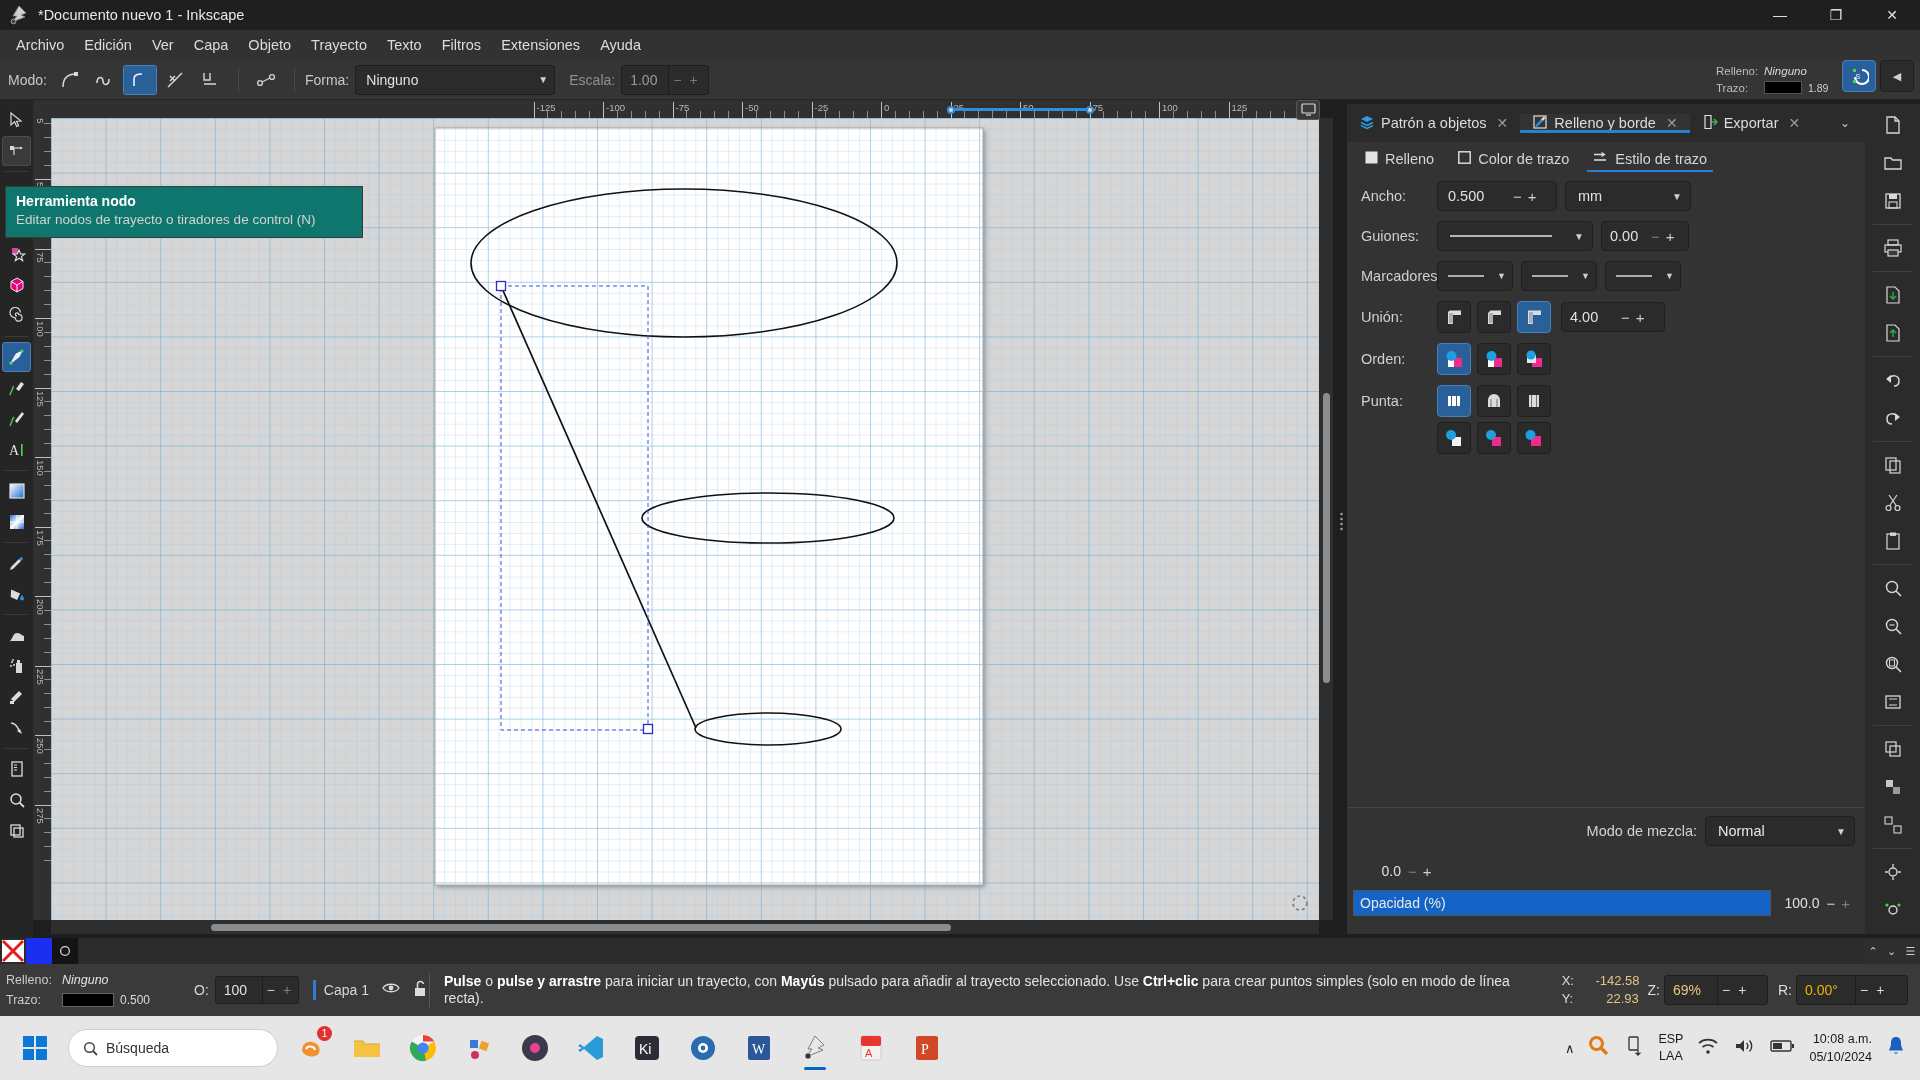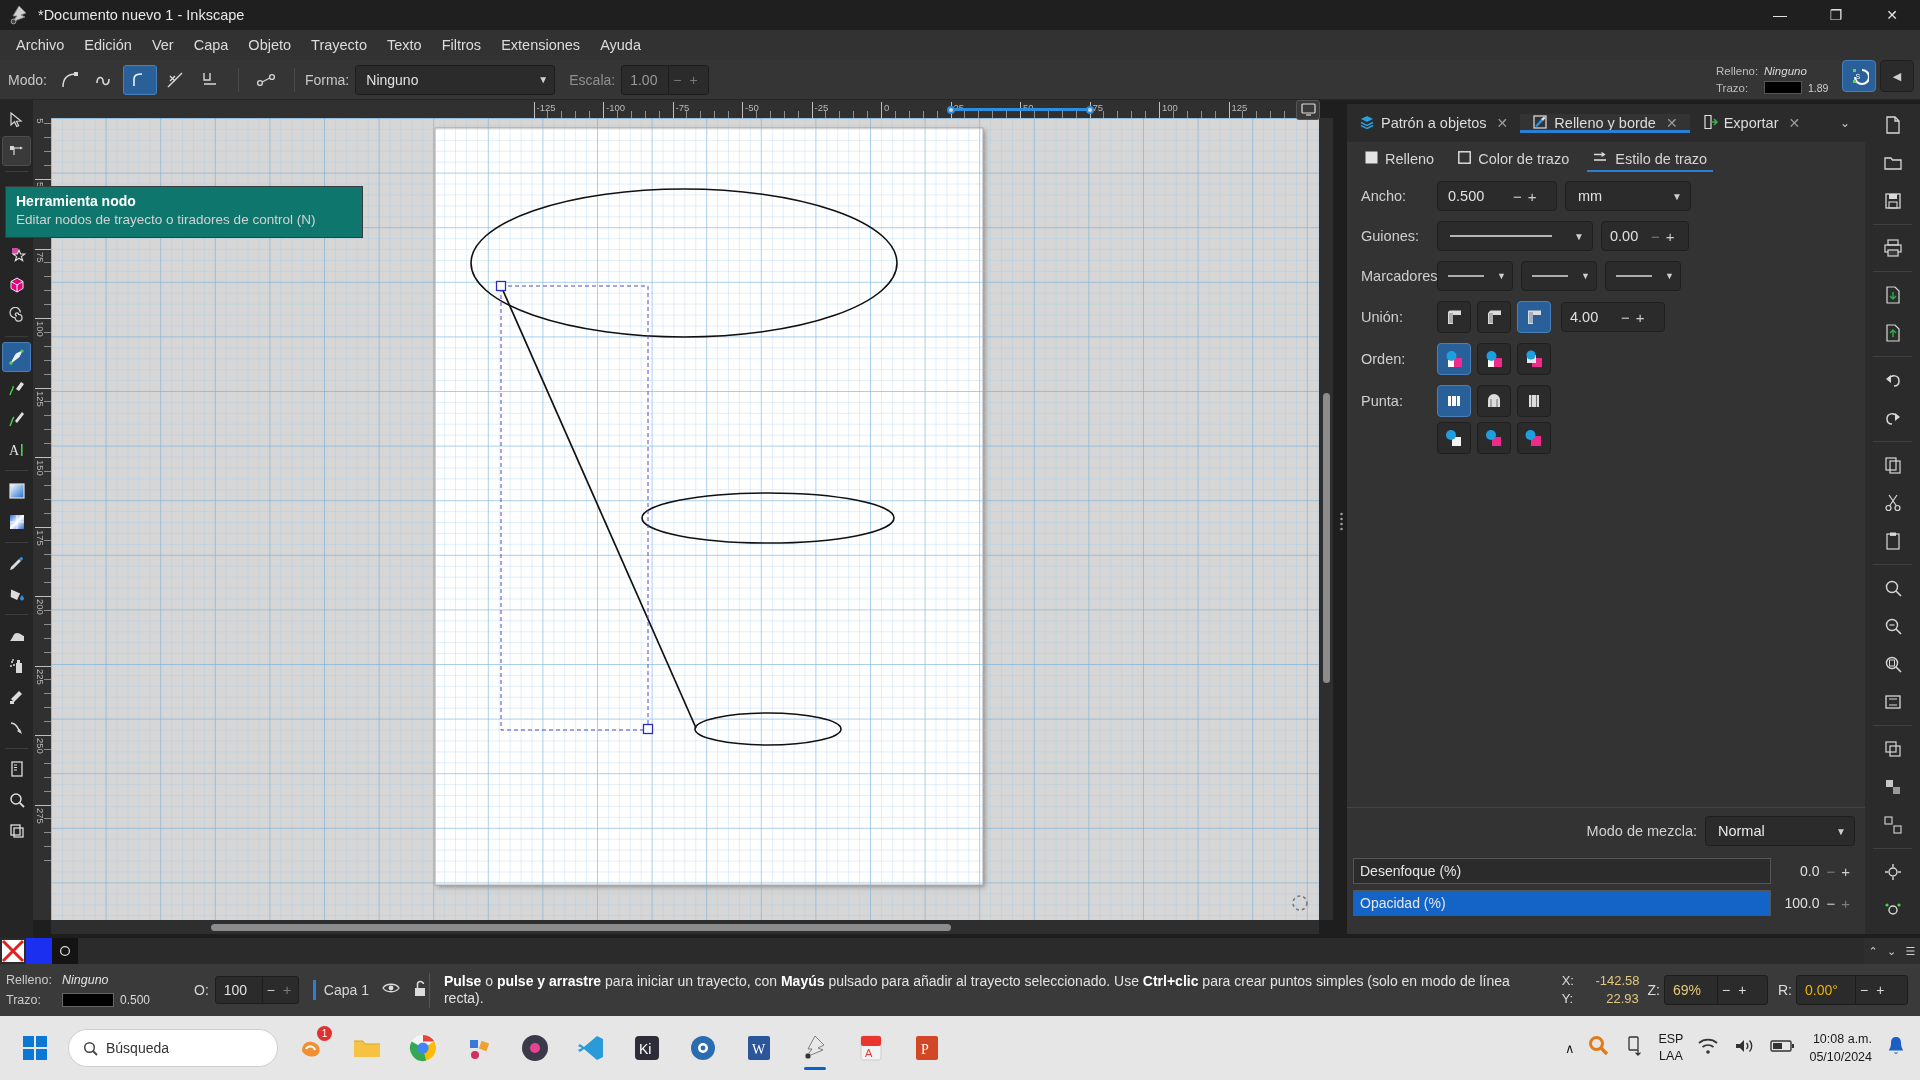--- a/index.html
+++ b/index.html
@@ -863,23 +863,20 @@
 
   <div id="blendrow">
     <span class="lbl">Modo de mezcla:</span>
     <div class="pill" style="width:150px;padding:0 8px 0 12px;">
       <span style="color:#e8e8e8;font-size:14.5px;">Normal</span>
       <span style="margin-left:auto;color:#cfcfcf;font-size:10px;">▼</span>
     </div>
   </div>
 
   <div class="barrow" style="bottom:50px;">
-    <div class="track">
-      <span class="nm">Desenfoque (%)</span>
-    </div>
     <span class="num">0.0</span>
     <span class="pm2" style="color:#7d7d7d;">−</span>
     <span class="pm2">+</span>
   </div>
 
   <div class="barrow" style="bottom:18px;">
     <div class="track">
       <span class="fill" id="opfill" style="width: 100%;"></span>
       <span class="nm">Opacidad (%)</span>
     </div>

